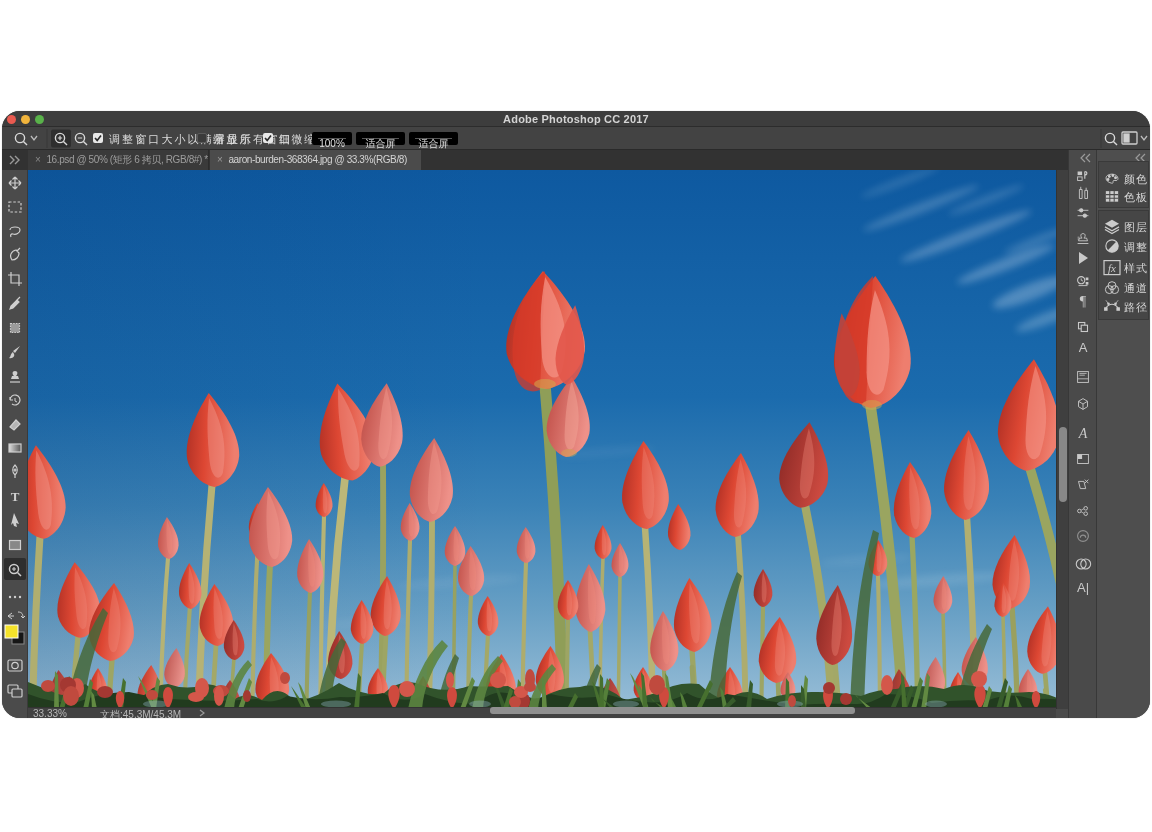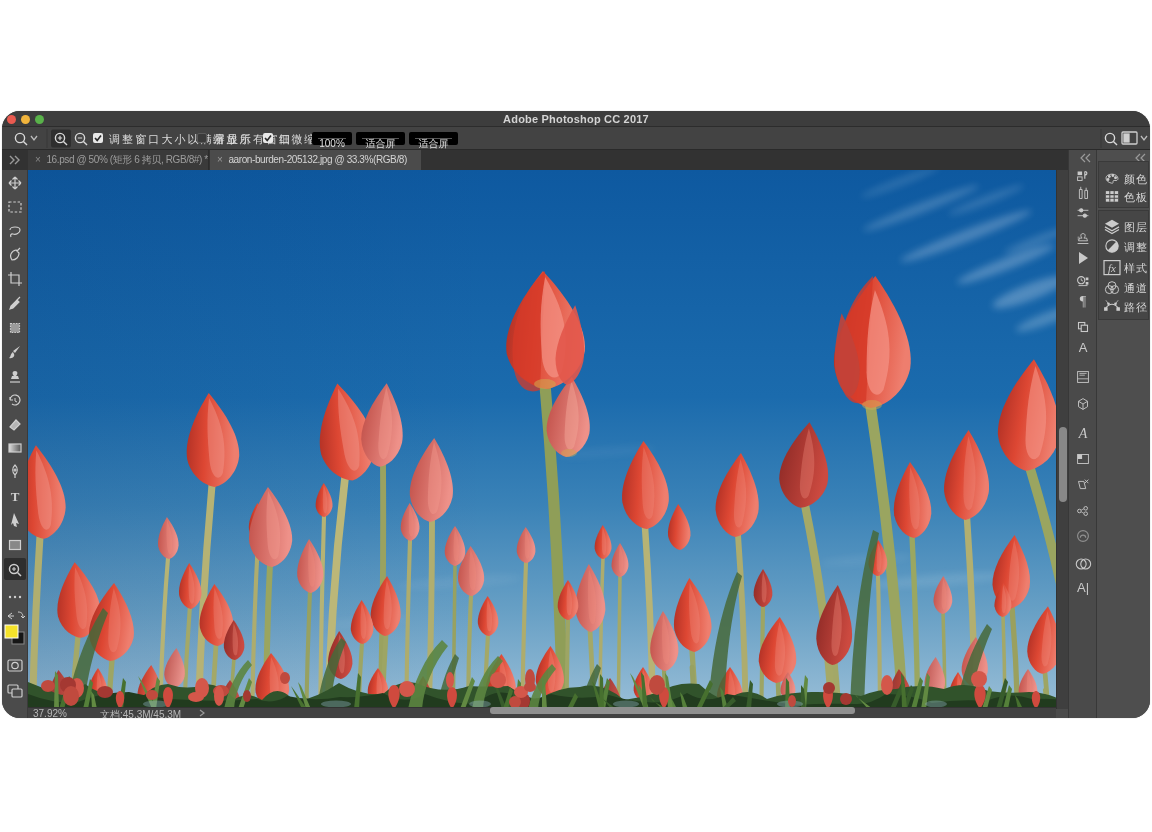--- a/index.html
+++ b/index.html
@@ -74,21 +74,21 @@
     <div class="obtn" style="left:407px;width:49px">适合屏幕</div>
   </div>
   <div class="tabs">
     <svg style="position:absolute;left:6px;top:4px" width="14" height="12">
         <path d="M2 2 L6 6 L2 10 M7 2 L11 6 L7 10" stroke="#9a9a9a" fill="none" stroke-width="1.4"></path>
       </svg>
     <div class="tab" style="left:26px;width:181px;background:#3a3a3a;color:#9d9d9d;border-right:1px solid #2c2c2c">
       <span style="margin-left:7px;color:#888">×</span><span style="margin-left:6px">16.psd @ 50% (矩形 6 拷贝, RGB/8#) *</span>
     </div>
     <div class="tab" style="left:208px;width:211px;background:#4b4b4b;color:#d4d4d4">
-      <span style="margin-left:7px;color:#999">×</span><span style="margin-left:6px">aaron-burden-205132.jpg @ 33.3%(RGB/8)</span>
+      <span style="margin-left:7px;color:#999">×</span><span style="margin-left:6px">aaron-burden-368364.jpg @ 33.3%(RGB/8)</span>
     </div>
   </div>
   <div class="toolbar"><svg width="26" height="548" viewBox="0 0 26 548" xmlns="http://www.w3.org/2000/svg">
         <g transform="translate(13,13)" stroke="#cfcfcf" fill="none" stroke-width="1.2">
           <path d="M0 -6 L0 6 M-6 0 L6 0 M0 -6 L-2.5 -3.5 M0 -6 L2.5 -3.5 M0 6 L-2.5 3.5 M0 6 L2.5 3.5 M-6 0 L-3.5 -2.5 M-6 0 L-3.5 2.5 M6 0 L3.5 -2.5 M6 0 L3.5 2.5"></path>
         </g>
         <g transform="translate(13,37)" stroke="#cfcfcf" fill="none" stroke-width="1.2">
           <rect x="-6" y="-5" width="12" height="10" stroke-dasharray="2.5 1.8"></rect>
         </g>
         <g transform="translate(13,61)" stroke="#cfcfcf" fill="none" stroke-width="1.2">
@@ -496,21 +496,21 @@
         <ellipse cx="191" cy="526" rx="5" ry="10" fill="#d4574a"></ellipse>
         <ellipse cx="859" cy="515" rx="6" ry="10" fill="#d4574a"></ellipse>
         <ellipse cx="257" cy="508" rx="5" ry="6" fill="#c04a3e"></ellipse>
         <ellipse cx="801" cy="518" rx="6" ry="6" fill="#a43832"></ellipse>
         <ellipse cx="43" cy="526" rx="8" ry="10" fill="#c04a3e"></ellipse>
         <ellipse cx="422" cy="510" rx="4" ry="8" fill="#d4574a"></ellipse>
       </svg></div>
   <div class="status"></div>
   <div style="position:absolute;left:26px;top:598px;width:1028px;height:9px;background:#424242"></div>
   <div style="position:absolute;left:26px;top:596px;width:1028px;height:11px;background:#424242;border-top:1px solid #333"></div>
-  <div style="position:absolute;left:31px;top:596.5px;font-size:10px;color:#b8b8b8">37.92%</div>
+  <div style="position:absolute;left:31px;top:596.5px;font-size:10px;color:#b8b8b8">33.33%</div>
   <div style="position:absolute;left:98px;top:596.5px;font-size:10px;color:#b8b8b8">文档:45.3M/45.3M</div>
   <svg style="position:absolute;left:196px;top:598px" width="8" height="8">
       <path d="M2 1 L6 4 L2 7" stroke="#999" fill="none" stroke-width="1.2"></path>
     </svg>
   <div style="position:absolute;left:488px;top:596px;width:365px;height:6.5px;background:#909090;border-radius:3px"></div>
   <div class="vscroll">
       <div style="position:absolute;left:2px;top:257px;width:8px;height:75px;background:#888;border-radius:4px"></div>
     </div>
   <div class="strip">
     <svg style="position:absolute;right:4px;top:3px" width="12" height="10">

